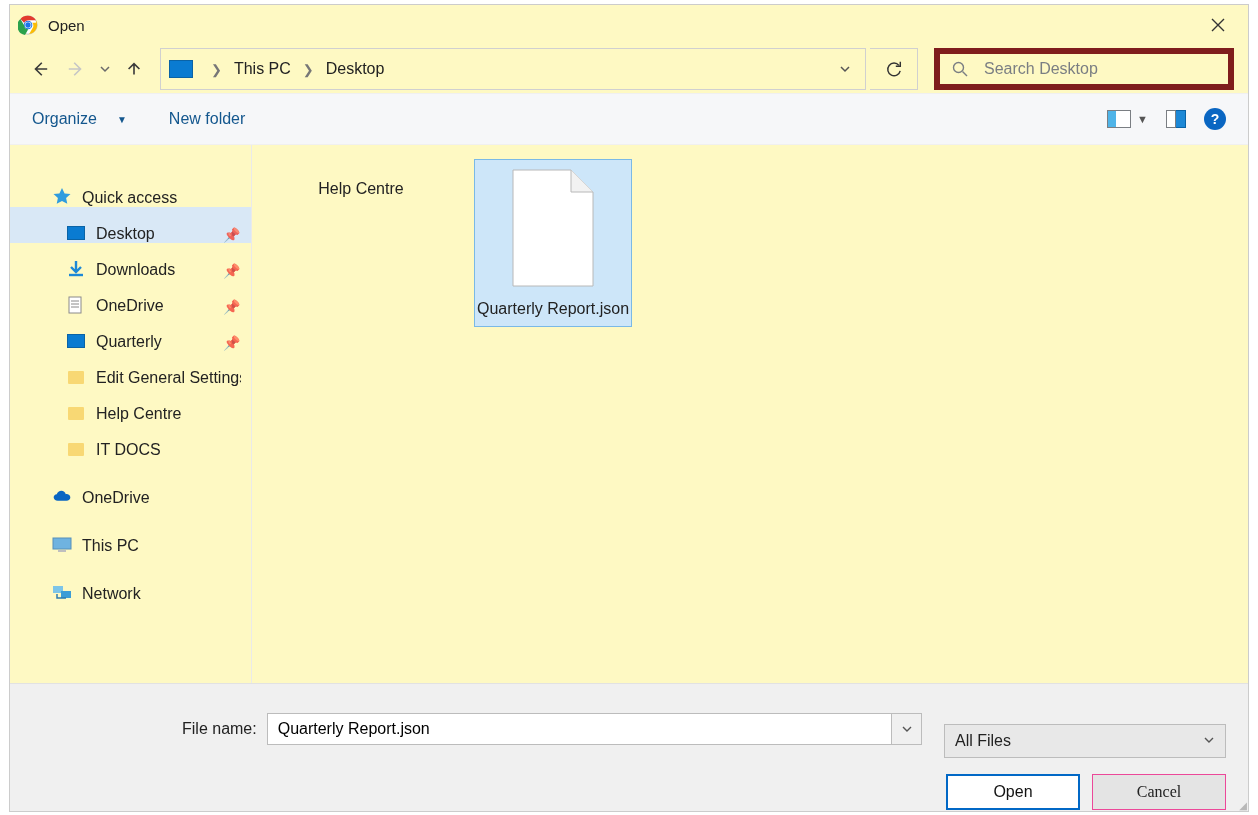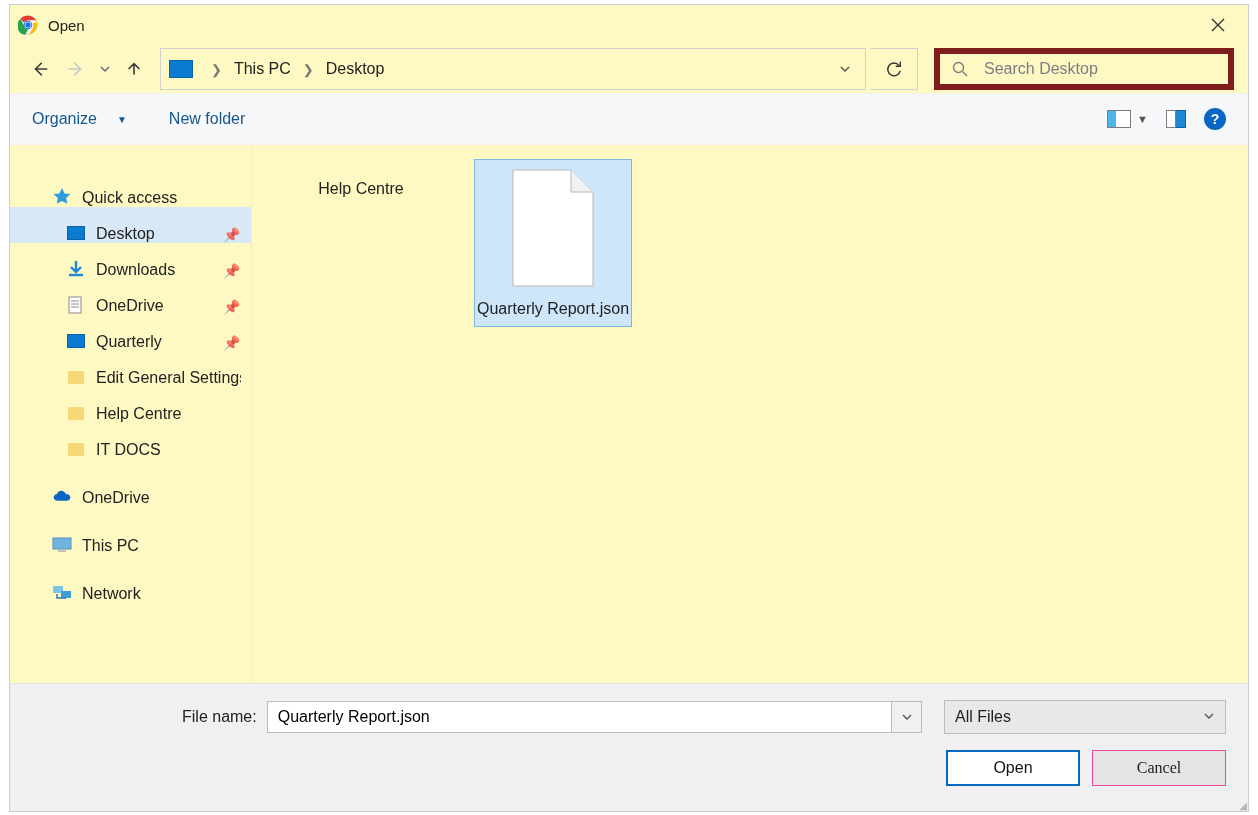--- a/index.html
+++ b/index.html
@@ -91,21 +91,21 @@
   .fn-row { display: flex; align-items: center; gap: 10px; }
   .fn-label { margin-left: 150px; font-size: 16px; }
   .fn-input-wrap { flex: 1; display: flex; }
   .fn-input {
     flex: 1; height: 32px; border: 1px solid #bcbcbc; padding: 0 10px; font-size: 16px;
     outline: none;
   }
   .fn-dd { width: 30px; height: 32px; border: 1px solid #bcbcbc; border-left: none; display: flex; align-items: center; justify-content: center; color: #555; }
   .filter-select {
     width: 282px; height: 32px; background: #e8e8e8; border: 1px solid #bcbcbc;
-    display: flex; align-items: center; padding: 16px 10px; font-size: 16px; cursor: pointer; margin-left: 12px;
+    display: flex; align-items: center; padding: 16px 10px; font-size: 16px; cursor: pointer; margin-left: 12px; margin-top: 24px;
   }
   .filter-select .dd { margin-left: auto; color: #555; }
   .btn-row { display: flex; justify-content: flex-end; gap: 12px; margin-top: 16px; }
   .btn {
     width: 134px; height: 36px; display: flex; align-items: center; justify-content: center;
     font-size: 16px; cursor: pointer;
   }
   .btn.primary { background: #fff; border: 2px solid #0168c6; color: #111; }
   .btn.secondary { background: #e4e4e4; border: 1px solid #ec4899; font-family: Liberation Serif, serif; }
   .resize-grip { position: absolute; right: 2px; bottom: 2px; color: #b8b8b8; font-size: 10px; letter-spacing: -1px; line-height: 6px; }

